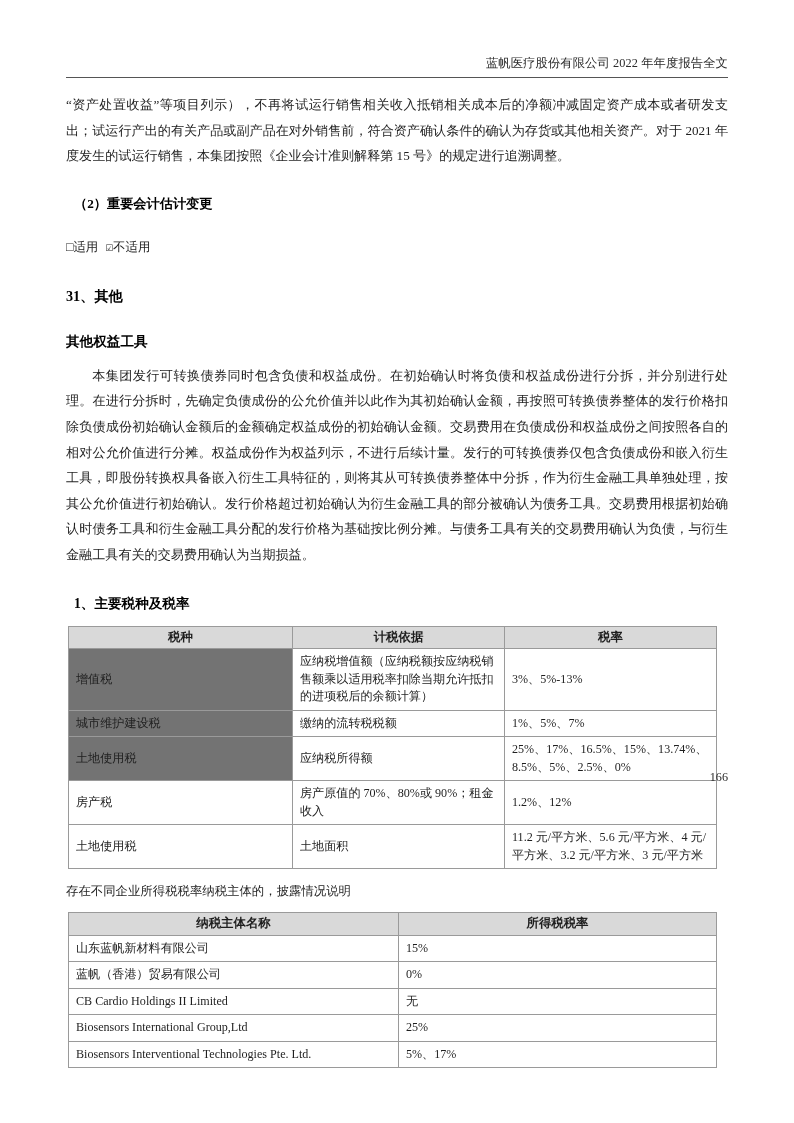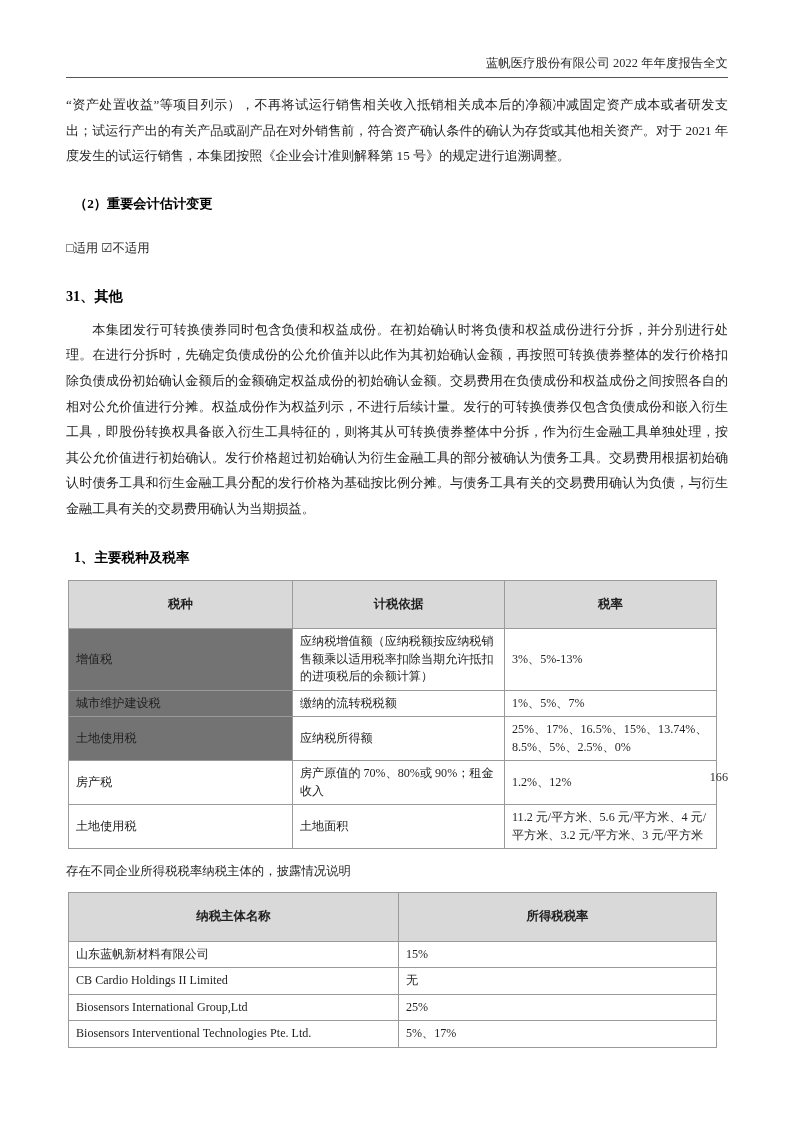--- a/index.html
+++ b/index.html
@@ -127,21 +127,21 @@
     color: #1f1f1f;
     font-weight: normal;
     text-align: left;
     word-wrap: break-word;
   }
   table.doc-table th {
     text-align: center;
     font-weight: bold;
     background: #d9d9d9;
     font-size: 12.4px;
-    padding: 15px 7px;
+    padding: 2px 7px;
   }
   td.shaded { background: #737373; }
   td.plain { background: #ffffff; }
 
   
   .t1 col.c1 { width: 224px; }
   .t1 col.c2 { width: 212px; }
   .t1 col.c3 { width: 212px; }
 
   
@@ -155,40 +155,41 @@
   .footer {
     position: absolute;
     bottom: 56px;
     left: 66px;
     right: 66px;
     text-align: right;
     font-size: 12.2px;
     color: #2b2b2b;
   }
 
-  .chk { font-family: Liberation Serif, serif; font-size: 12.4px; }
+  .chk { font-family: Liberation Mono, monospace; font-size: 12.4px; }
 </style>
 </head>
 <body>
 
 <div class="page">
 
   <div class="header">蓝帆医疗股份有限公司 2022 年年度报告全文</div>
   <div class="header-rule"></div>
 
   <div class="content">
 
     <p class="body-text">“资产处置收益”等项目列示），不再将试运行销售相关收入抵销相关成本后的净额冲减固定资产成本或者研发支出；试运行产出的有关产品或副产品在对外销售前，符合资产确认条件的确认为存货或其他相关资产。对于 2021 年度发生的试运行销售，本集团按照《企业会计准则解释第 15 号》的规定进行追溯调整。</p>
 
     <div class="h-sub-num">（2）重要会计估计变更</div>
 
     <div class="applicable chk">□适用 ☑不适用</div>
 
     <div class="h-num">31、其他</div>
 
+    <div class="h-bold-inline">其他权益工具</div>
 
     <p class="body-text indent" style="margin-top:10px">本集团发行可转换债券同时包含负债和权益成份。在初始确认时将负债和权益成份进行分拆，并分别进行处理。在进行分拆时，先确定负债成份的公允价值并以此作为其初始确认金额，再按照可转换债券整体的发行价格扣除负债成份初始确认金额后的金额确定权益成份的初始确认金额。交易费用在负债成份和权益成份之间按照各自的相对公允价值进行分摊。权益成份作为权益列示，不进行后续计量。发行的可转换债券仅包含负债成份和嵌入衍生工具，即股份转换权具备嵌入衍生工具特征的，则将其从可转换债券整体中分拆，作为衍生金融工具单独处理，按其公允价值进行初始确认。发行价格超过初始确认为衍生金融工具的部分被确认为债务工具。交易费用根据初始确认时债务工具和衍生金融工具分配的发行价格为基础按比例分摊。与债务工具有关的交易费用确认为负债，与衍生金融工具有关的交易费用确认为当期损益。</p>
 
 
     <div class="h-section-sub">1、主要税种及税率</div>
 
     <table class="doc-table t1">
       <colgroup>
           <col class="c1">
           <col class="c2">
@@ -242,20 +243,24 @@
           <th>纳税主体名称</th>
           <th>所得税税率</th>
         </tr>
       </thead>
       <tbody>
         <tr>
           <td class="plain">山东蓝帆新材料有限公司</td>
           <td class="plain">15%</td>
         </tr>
         <tr>
+          <td class="plain">蓝帆（香港）贸易有限公司</td>
+          <td class="plain">0%</td>
+        </tr>
+        <tr>
           <td class="plain">CB Cardio Holdings II Limited</td>
           <td class="plain">无</td>
         </tr>
         <tr>
           <td class="plain">Biosensors International Group,Ltd</td>
           <td class="plain">25%</td>
         </tr>
         <tr>
           <td class="plain">Biosensors Interventional Technologies Pte. Ltd.</td>
           <td class="plain">5%、17%</td>

